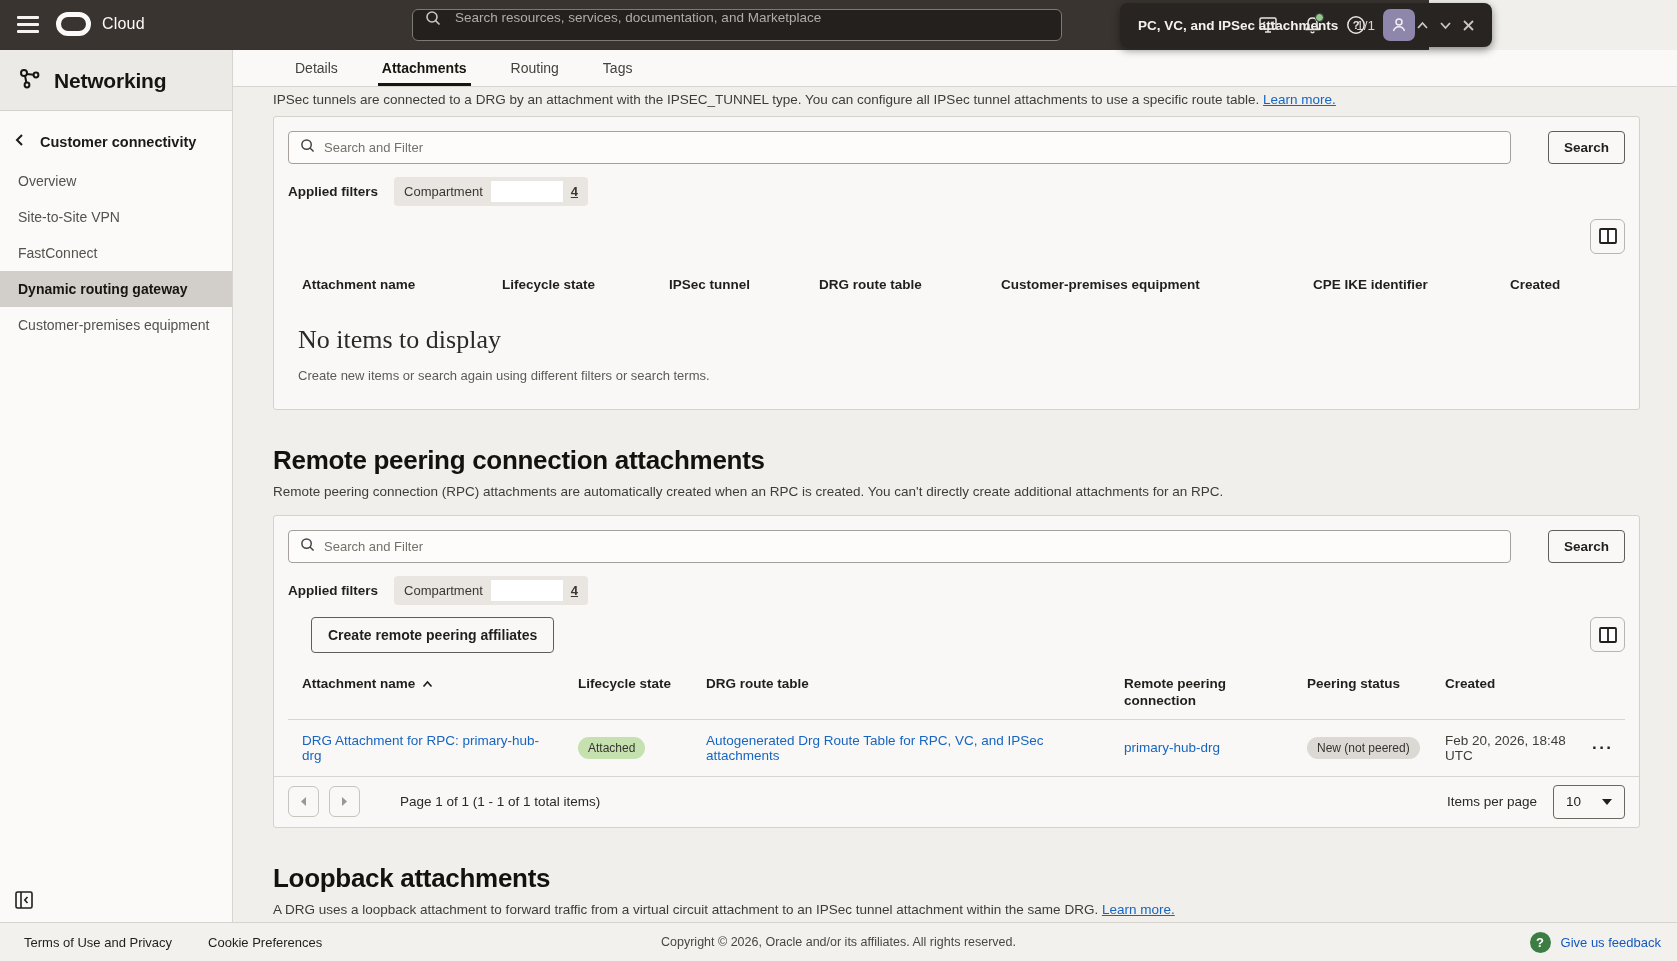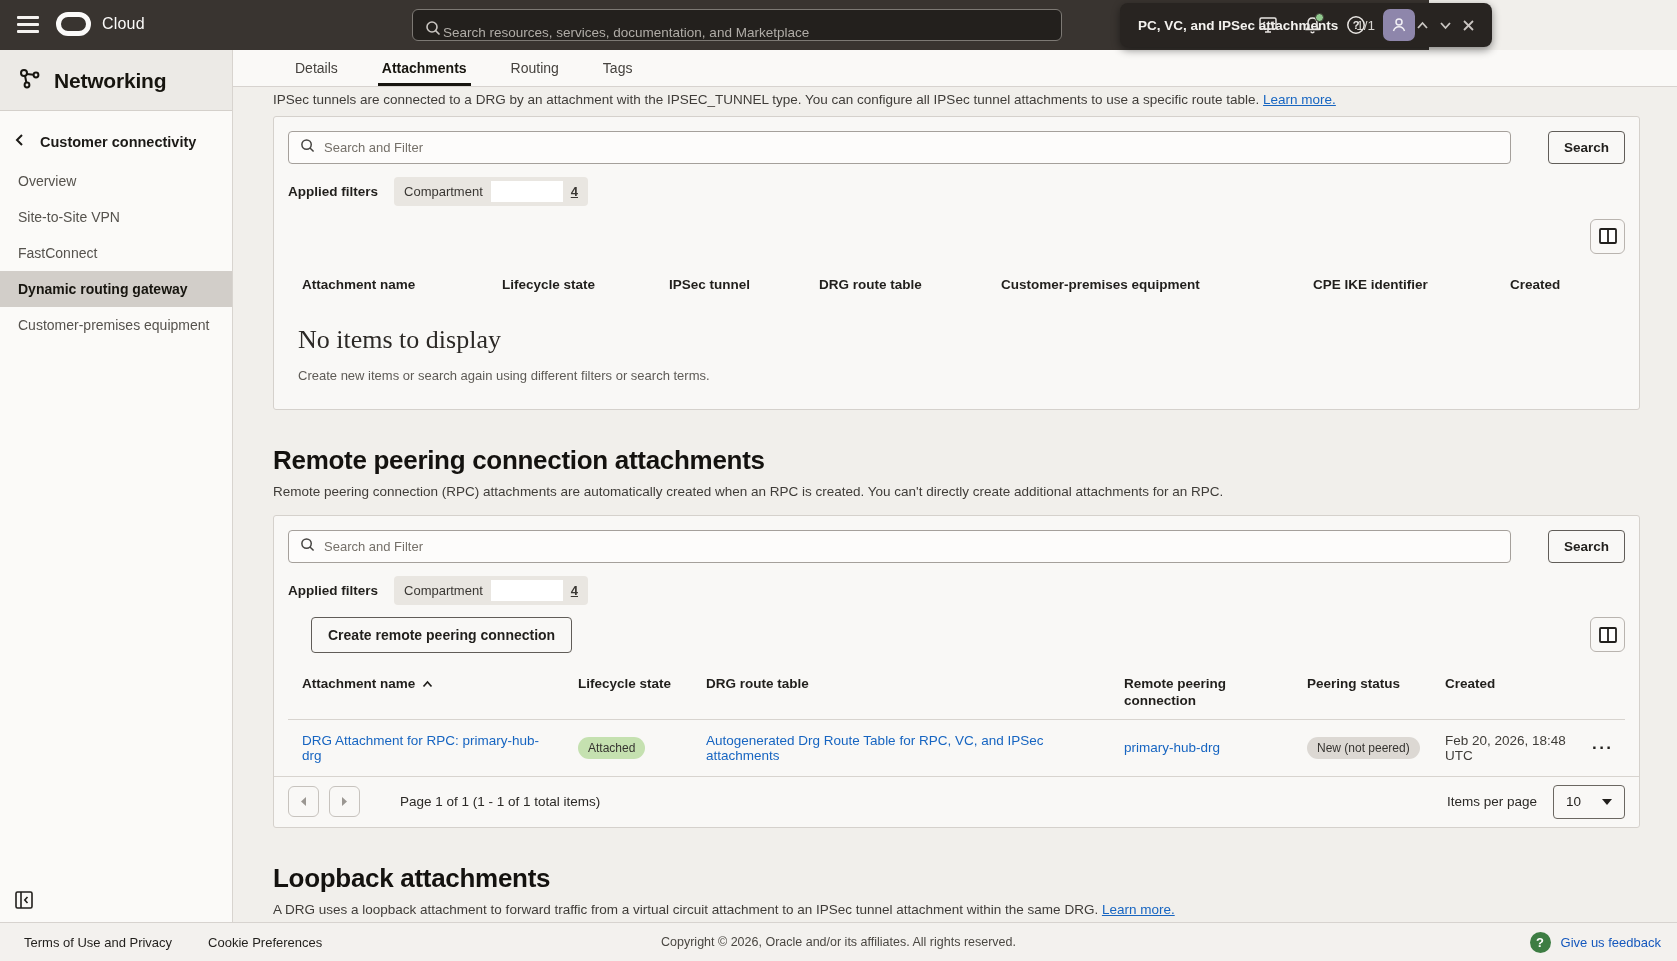--- a/index.html
+++ b/index.html
@@ -7,21 +7,21 @@
   body { font-family:"Liberation Sans", sans-serif; background:#f1efeb; color:#3f3c38; overflow:hidden; }
   .app { position:relative; width:1677px; height:961px; }
 
   
   .topbar { position:absolute; top:0; left:0; width:1429px; height:50px; background:#393430; z-index:30; }
   .hamburger { position:absolute; left:17px; top:16px; width:22px; height:17px; cursor:pointer; }
   .hamburger span { display:block; height:2.5px; background:#f5f3f0; margin-bottom:4.5px; border-radius:1px; }
   .brand { position:absolute; left:56px; top:12px; display:flex; align-items:center; gap:11px; }
   .oracle-o { width:35px; height:24px; border:5px solid #fbfaf9; border-radius:13px; }
   .brand-name { color:#fbfaf9; font-size:16px; font-weight:500; letter-spacing:.2px; }
-  .top-search { position:absolute; left:412px; top:9px; width:650px; height:32px; background:#23201d; border:1px solid #7d7974; border-radius:6px; display:flex; align-items:flex-end; padding:0 12px; gap:2px; }
+  .top-search { position:absolute; left:412px; top:9px; width:650px; height:32px; background:#23201d; border:1px solid #7d7974; border-radius:6px; display:flex; align-items:flex-start; padding:0 12px; gap:14px; }
   .top-search input { background:transparent; border:none; outline:none; color:#e8e5e2; font-size:13.5px; width:100%; font-family:"Liberation Sans",sans-serif; }
   .top-search input::placeholder { color:#b0aca7; }
   .findbar { position:absolute; left:1120px; top:3px; width:372px; height:44px; background:#282421; border-radius:8px; box-shadow:0 3px 8px rgba(0,0,0,.45); display:flex; align-items:center; padding:0 18px; }
   .find-query { color:#f4f2ef; font-size:13.5px; font-weight:700; white-space:nowrap; }
   .find-count { color:#d8d5d1; font-size:13.5px; margin-left:18px; }
   .find-divider { width:1px; height:26px; background:#5c5854; margin:0 14px 0 18px; }
   .find-btn { width:26px; height:26px; display:flex; align-items:center; justify-content:center; cursor:pointer; margin-left:8px; }
   .tb-icons { position:absolute; right:0; top:0; height:50px; display:flex; align-items:center; gap:10px; padding-right:14px; }
   .tb-icon { width:34px; height:34px; display:flex; align-items:center; justify-content:center; position:relative; cursor:pointer; }
   .bell-dot { position:absolute; top:5px; right:5px; width:9px; height:9px; border-radius:50%; background:#90c98e; border:1.5px solid #393430; }
@@ -299,21 +299,21 @@
             </div>
             <div class="filters-row">
               <span class="filters-label">Applied filters</span>
               <span class="chip">
                 <span>Compartment</span>
                 <span class="redact"></span>
                 <span class="count">4</span>
               </span>
             </div>
             <div class="toolbar-row">
-              <button class="btn" style="padding:9px 16px; font-size:14px;">Create remote peering connection</button>
+              <button class="btn" style="padding:9px 16px; font-size:14px;">Create remote peering affiliates</button>
               <span class="icon-btn">
                 <svg width="18" height="16" viewBox="0 0 18 16">
                     <rect x="1" y="1" width="16" height="14" rx="1" fill="#ffffff" stroke="#211f1c" stroke-width="1.8"></rect>
                     <line x1="9" y1="1" x2="9" y2="15" stroke="#211f1c" stroke-width="1.8"></line>
                   </svg>
               </span>
             </div>
             <div class="grid2 hdr2">
               <div class="th">
                 <span>Attachment name</span>

